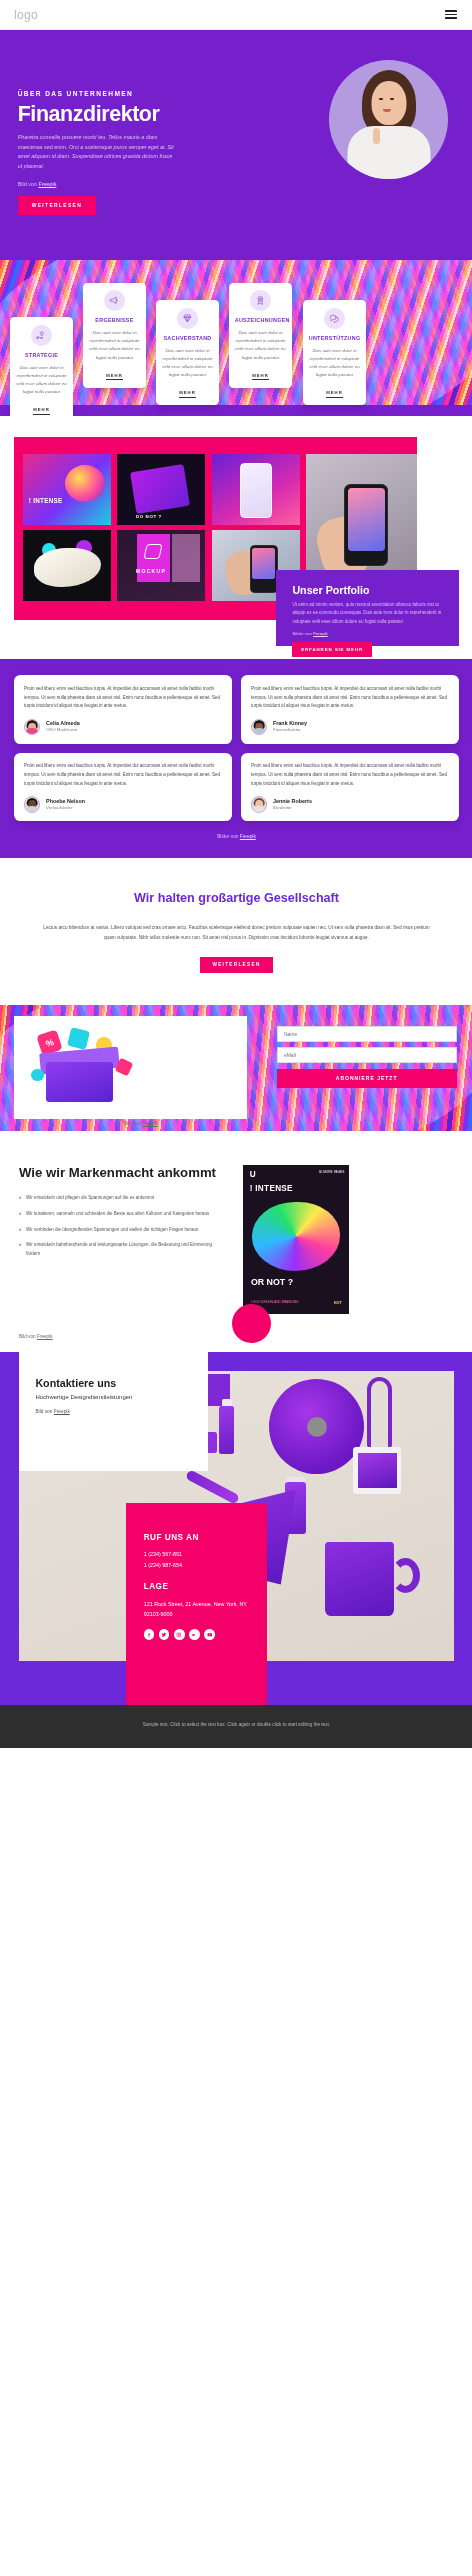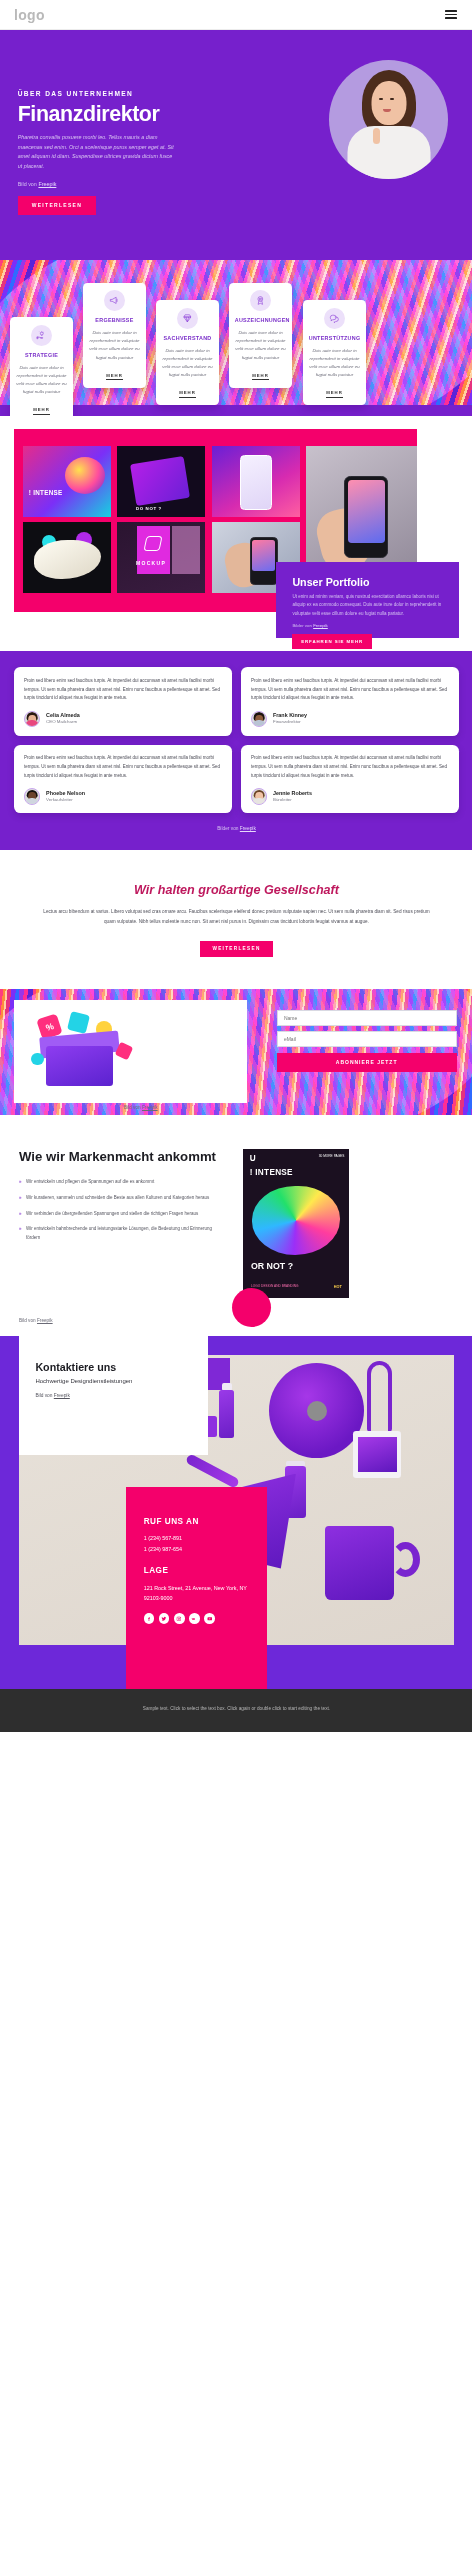--- a/index.html
+++ b/index.html
@@ -13,21 +13,21 @@
     color:#222;
   }
   .page { width:473px; position:relative; }
 
   
   .site-header{
     height:30px; background:#fff; display:flex; align-items:center;
     justify-content:space-between; padding:0 14px;
     border-bottom:0.6px solid #ececec;
   }
-  .logo{ font-size:14px; color:#b9b9b9; letter-spacing:0.3px; font-weight:700;}
+  .logo{ font-size:12px; color:#b9b9b9; letter-spacing:0.3px; font-weight:400;}
   .burger{ display:flex; flex-direction:column; gap:1.9px; cursor:pointer; padding:2.5px;}
   .burger span{ display:block; width:12px; height:1.6px; background:#222; border-radius:0.6px;}
 
   
   .hero{
     position:relative; background:#7620cc; height:221px; overflow:hidden;
   }
   .hero-inner{ position:relative; z-index:3; padding:60px 0 0 17.7px; width:208px;}
   .eyebrow{
     font-size:6.6px; letter-spacing:1.4px; color:#ffffff; font-weight:600;
@@ -105,21 +105,21 @@
   .fcard p{ font-size:4.4px; line-height:1.85; color:#6d6d7a; font-style:italic; margin-bottom:6.3px;}
   .fcard .more{ font-size:4.3px; letter-spacing:1px; font-weight:700; color:#333;
     text-decoration:none; border-bottom:0.8px solid #333; padding-bottom:1.3px; display:inline-block;}
   .c1{ left:10px; top:66px;}
   .c2{ left:83px; top:31.5px;}
   .c3{ left:156px; top:49px;}
   .c4{ left:229px; top:31.5px;}
   .c5{ left:303px; top:49px;}
 
   
-  .portfolio{ position:relative; background:#fff; height:235px; overflow:hidden;}
+  .portfolio{ position:relative; background:#fff; height:235px; overflow:hidden;margin-top:8px;}
   .pf-pink{ position:absolute; left:14px; top:12.6px; width:403px; height:183px; background:#f4006b;}
   .tile{ position:absolute; overflow:hidden;}
   .t1{ left:23px; top:30px; width:88px; height:71px;
      background:linear-gradient(135deg,#e52b8b 0%,#7b2ff7 55%,#14d3e0 100%); }
   .t1 .lbl{position:absolute;left:5.7px;bottom:21.4px;color:#fff;font-size:6.3px;font-weight:700;letter-spacing:0.3px;}
   .t1 .blob{position:absolute;right:6.3px;top:11.3px;width:40px;height:37px;border-radius:50%;
      background:radial-gradient(circle at 35% 35%,#ffe14d,#ff4d9d 55%,#6a2bd9);}
   .t2{ left:117px; top:30px; width:88px; height:71px; background:#120a1d;}
   .t2 .box{position:absolute;left:16.4px;top:14px;width:54px;height:42px;border-radius:3.2px;
     background:linear-gradient(135deg,#b51fe8,#6b1fd6);transform:rotate(-9deg);}
@@ -168,21 +168,21 @@
   .av{ width:16.4px;height:16.4px;border-radius:50%;border:1.3px solid #c9a7ee;overflow:hidden;position:relative;flex:none;background:#ddd;}
   .av .f{position:absolute;left:50%;top:3.2px;transform:translateX(-50%);width:7.6px;height:8.8px;border-radius:50%;}
   .av .h{position:absolute;left:50%;top:0.6px;transform:translateX(-50%);width:10.7px;height:8.2px;border-radius:5.7px 5.7px 2.5px 2.5px;}
   .av .b{position:absolute;left:50%;bottom:-1.3px;transform:translateX(-50%);width:14px;height:7px;border-radius:6.3px 6.3px 0 0;}
   .t-name{ font-size:5.4px; font-weight:700; color:#1b1b1b; line-height:1.3;}
   .t-role{ font-size:4.4px; color:#7d7d88; line-height:1.4;}
   .testi .credit{ text-align:center; margin:12.6px 0 0; font-size:4.8px; color:#d6c2f1;}
 
   
   .company{ background:#fff; padding:33px 38px 31.5px; text-align:center;}
-  .company h2{ font-size:12.6px; color:#be185d; font-weight:700; margin-bottom:10px;font-style:italic;}
+  .company h2{ font-size:12.6px; color:#6d28d9; font-weight:700; margin-bottom:18px;}
   .company p{ font-size:4.7px; line-height:2.1; color:#4e4e58; margin-bottom:14px;}
   .company .btn-pink{ font-size:4.7px; padding:5.7px 12.6px;}
 
   
   .subscribe{ position:relative; height:126px; overflow:hidden;}
   .sub-bg{ position:absolute; inset:0;
     background:
       repeating-linear-gradient(96deg,
         #ff3d7f 0px,#ff3d7f 3.2px,#ff8a3d 3.2px,#ff8a3d 5.7px,
         #ffd1a1 5.7px,#ffd1a1 7.6px,#e6327f 7.6px,#e6327f 11.3px,

